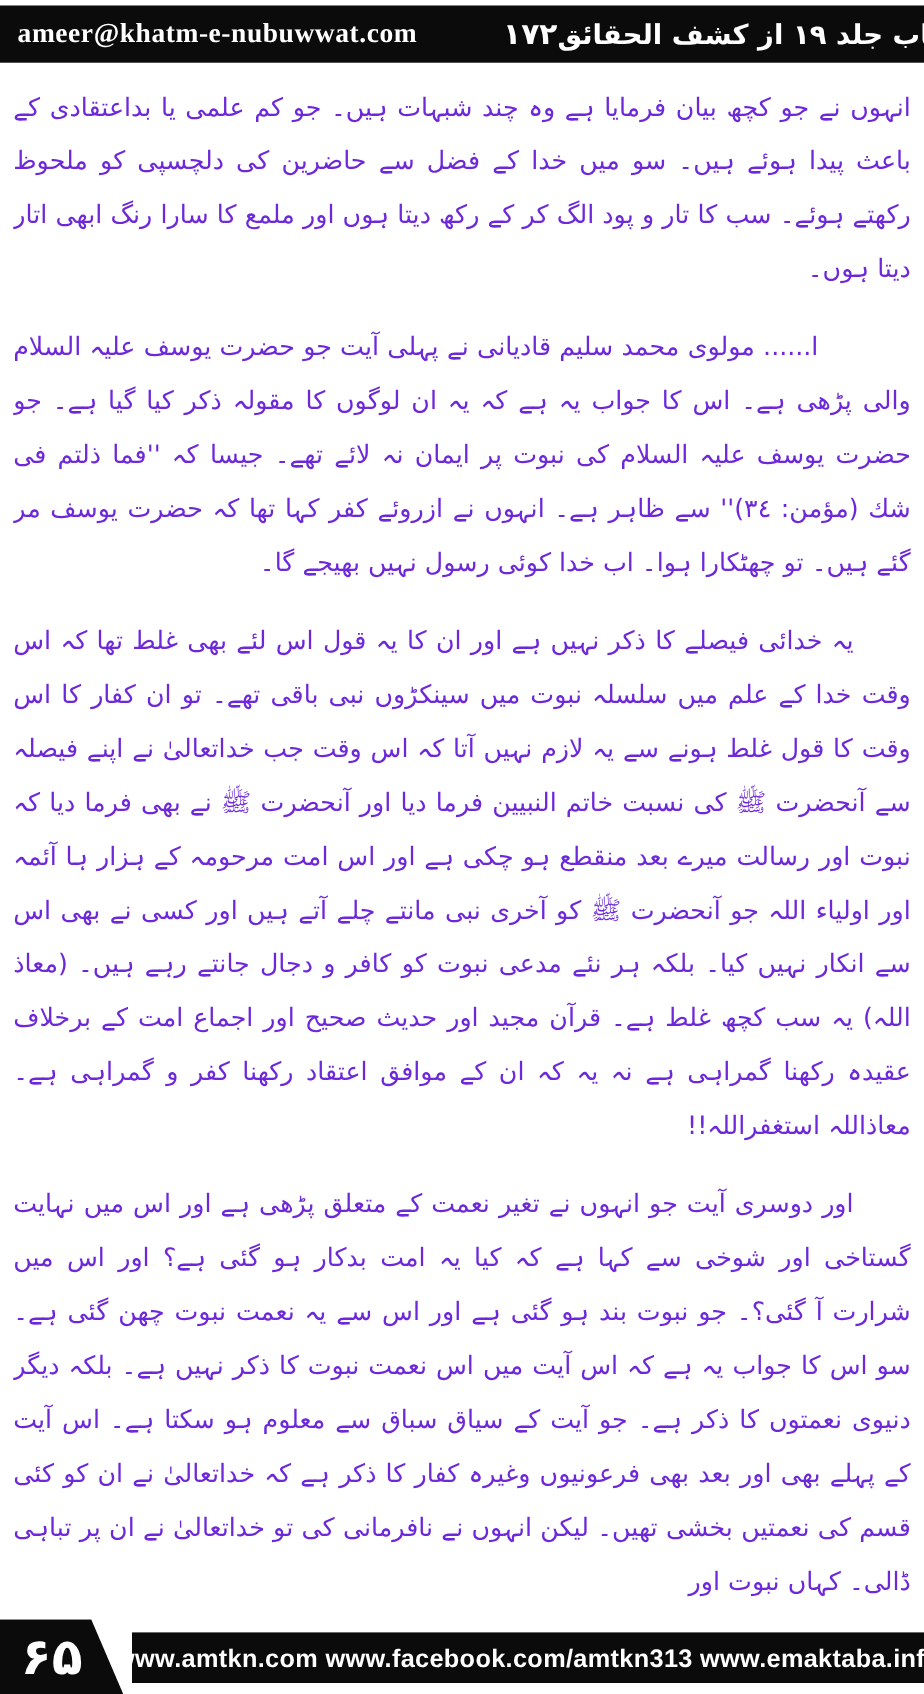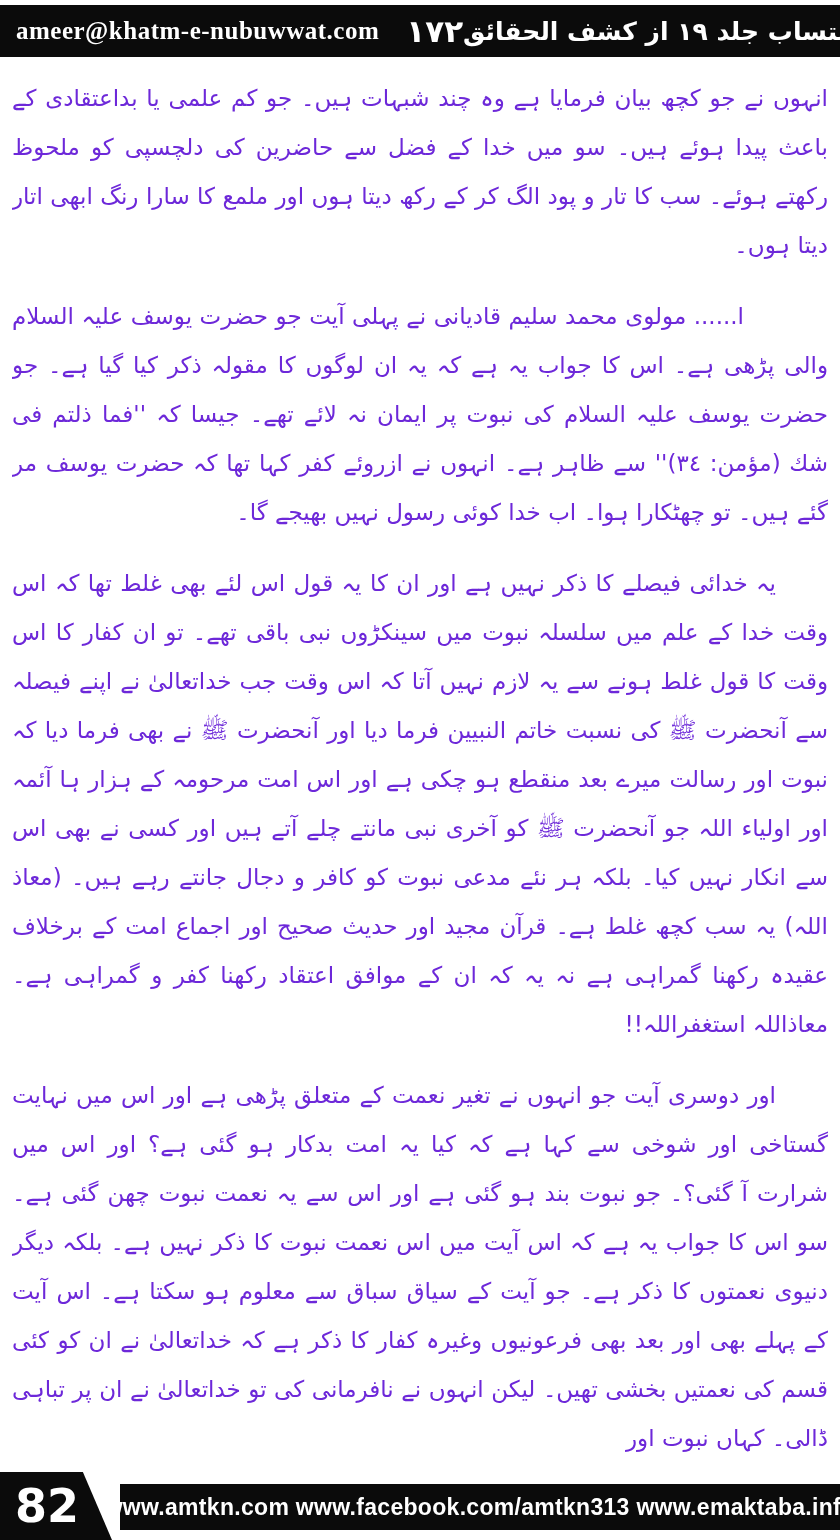--- a/index.html
+++ b/index.html
@@ -17,22 +17,22 @@
     background:#0b0b0b; color:#ffffff;
     display:flex; align-items:center;
     padding:0 16px;
   }
   .topbar .email {
     font-family:"Liberation Serif", serif;
     font-weight:bold; font-size:25px; letter-spacing:0.5px;
     white-space:nowrap;
   }
   .topbar .pageno-top {
-    font-size:31px; font-weight:bold;
-    margin-left:27px;
+    font-size:27px; font-weight:bold;
+    margin-left:78px;
     direction:rtl;
   }
   .topbar .title {
     margin-left:auto;
     direction:rtl;
     font-size:25px; font-weight:bold;
     white-space:nowrap;
   }
   
   .content {
@@ -76,19 +76,19 @@
 
   <main class="content">
     <p class="para">انہوں نے جو کچھ بیان فرمایا ہے وہ چند شبہات ہیں۔ جو کم علمی یا بداعتقادی کے باعث پیدا ہوئے ہیں۔ سو میں خدا کے فضل سے حاضرین کی دلچسپی کو ملحوظ رکھتے ہوئے۔ سب کا تار و پود الگ کر کے رکھ دیتا ہوں اور ملمع کا سارا رنگ ابھی اتار دیتا ہوں۔</p>
     <p class="para indent-lg">ا...... مولوی محمد سلیم قادیانی نے پہلی آیت جو حضرت یوسف علیہ السلام والی پڑھی ہے۔ اس کا جواب یہ ہے کہ یہ ان لوگوں کا مقولہ ذکر کیا گیا ہے۔ جو حضرت یوسف علیہ السلام کی نبوت پر ایمان نہ لائے تھے۔ جیسا کہ ''فما ذلتم فی شك (مؤمن: ٣٤)'' سے ظاہر ہے۔ انہوں نے ازروئے کفر کہا تھا کہ حضرت یوسف مر گئے ہیں۔ تو چھٹکارا ہوا۔ اب خدا کوئی رسول نہیں بھیجے گا۔</p>
     <p class="para indent">یہ خدائی فیصلے کا ذکر نہیں ہے اور ان کا یہ قول اس لئے بھی غلط تھا کہ اس وقت خدا کے علم میں سلسلہ نبوت میں سینکڑوں نبی باقی تھے۔ تو ان کفار کا اس وقت کا قول غلط ہونے سے یہ لازم نہیں آتا کہ اس وقت جب خداتعالیٰ نے اپنے فیصلہ سے آنحضرت ﷺ کی نسبت خاتم النبیین فرما دیا اور آنحضرت ﷺ نے بھی فرما دیا کہ نبوت اور رسالت میرے بعد منقطع ہو چکی ہے اور اس امت مرحومہ کے ہزار ہا آئمہ اور اولیاء اللہ جو آنحضرت ﷺ کو آخری نبی مانتے چلے آتے ہیں اور کسی نے بھی اس سے انکار نہیں کیا۔ بلکہ ہر نئے مدعی نبوت کو کافر و دجال جانتے رہے ہیں۔ (معاذ اللہ) یہ سب کچھ غلط ہے۔ قرآن مجید اور حدیث صحیح اور اجماع امت کے برخلاف عقیدہ رکھنا گمراہی ہے نہ یہ کہ ان کے موافق اعتقاد رکھنا کفر و گمراہی ہے۔ معاذاللہ استغفراللہ!!</p>
     <p class="para indent">اور دوسری آیت جو انہوں نے تغیر نعمت کے متعلق پڑھی ہے اور اس میں نہایت گستاخی اور شوخی سے کہا ہے کہ کیا یہ امت بدکار ہو گئی ہے؟ اور اس میں شرارت آ گئی؟۔ جو نبوت بند ہو گئی ہے اور اس سے یہ نعمت نبوت چھن گئی ہے۔ سو اس کا جواب یہ ہے کہ اس آیت میں اس نعمت نبوت کا ذکر نہیں ہے۔ بلکہ دیگر دنیوی نعمتوں کا ذکر ہے۔ جو آیت کے سیاق سباق سے معلوم ہو سکتا ہے۔ اس آیت کے پہلے بھی اور بعد بھی فرعونیوں وغیرہ کفار کا ذکر ہے کہ خداتعالیٰ نے ان کو کئی قسم کی نعمتیں بخشی تھیں۔ لیکن انہوں نے نافرمانی کی تو خداتعالیٰ نے ان پر تباہی ڈالی۔ کہاں نبوت اور</p>
 
   </main>
 
   <footer>
-    <div class="pagebox">82</div>
+    <div class="pagebox">۶۵</div>
     <div class="botbar">
       <span>www.amtkn.com www.facebook.com/amtkn313 www.emaktaba.info</span>
     </div>
   </footer>
 
 </div>
 
 </body></html>

